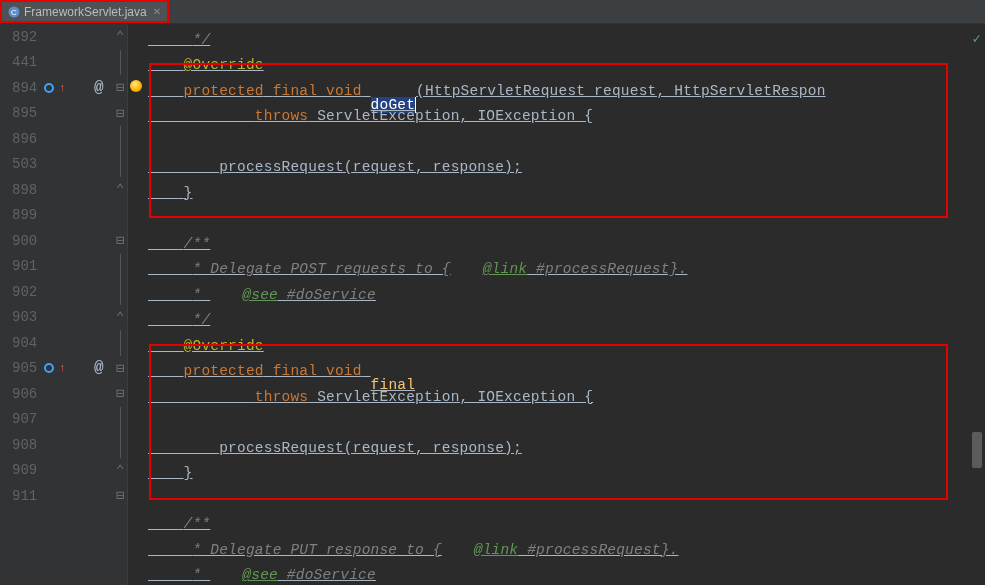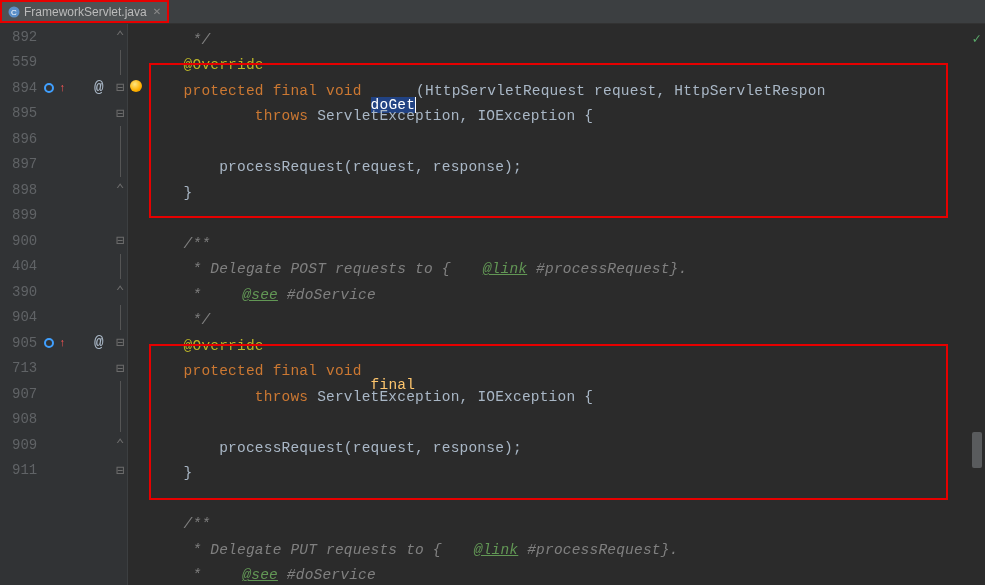--- a/index.html
+++ b/index.html
@@ -30,20 +30,21 @@
     font-size: 12px;
     color: #bbbbbb;
   }
   .tab .file-icon { width: 12px; height: 12px; display:inline-flex; align-items:center; justify-content:center;}
   .tab .close { color: #8a8a8a; font-size: 10px; margin-left: 2px;}
   .editor {
     position: relative;
     display: flex;
     height: calc(100% - 24px);
     background: #2b2b2b;
+    text-decoration: underline;
   }
   .gutter {
     width: 128px;
     background: #313335;
     border-right: 1px solid #3c3f41;
     flex-shrink: 0;
   }
   .code-area {
     flex: 1;
     position: relative;
@@ -148,21 +149,21 @@
 
 <div class="editor">
   <div class="gutter">
     <div class="line">
         <span class="lineno">892</span>
         <span class="fold-slot">
           <span class="fold-icon">⌃</span>
         </span>
       </div>
     <div class="line">
-        <span class="lineno">559</span>
+        <span class="lineno">441</span>
         <span class="fold-line"></span>
       </div>
     <div class="line">
         <span class="lineno">894</span>
       <span class="icon-slot1">
           <span class="override-ring"></span>
         </span>
       <span class="icon-slot2">
           <span class="up-arrow">↑</span>
         </span>
@@ -175,44 +176,48 @@
         <span class="lineno">895</span>
         <span class="fold-slot">
           <span class="fold-icon">⊟</span>
         </span>
       </div>
     <div class="line">
         <span class="lineno">896</span>
         <span class="fold-line"></span>
       </div>
     <div class="line">
-        <span class="lineno">897</span>
+        <span class="lineno">503</span>
         <span class="fold-line"></span>
       </div>
     <div class="line">
         <span class="lineno">898</span>
         <span class="fold-slot">
           <span class="fold-icon">⌃</span>
         </span>
       </div>
     <div class="line">
         <span class="lineno">899</span>
       </div>
     <div class="line">
         <span class="lineno">900</span>
         <span class="fold-slot">
           <span class="fold-icon">⊟</span>
         </span>
       </div>
     <div class="line">
-        <span class="lineno">404</span>
-        <span class="fold-line"></span>
-      </div>
-    <div class="line">
-        <span class="lineno">390</span>
+        <span class="lineno">901</span>
+        <span class="fold-line"></span>
+      </div>
+    <div class="line">
+        <span class="lineno">902</span>
+        <span class="fold-line"></span>
+      </div>
+    <div class="line">
+        <span class="lineno">903</span>
         <span class="fold-slot">
           <span class="fold-icon">⌃</span>
         </span>
       </div>
     <div class="line">
         <span class="lineno">904</span>
         <span class="fold-line"></span>
       </div>
     <div class="line">
         <span class="lineno">905</span>
@@ -221,21 +226,21 @@
         </span>
       <span class="icon-slot2">
           <span class="up-arrow">↑</span>
         </span>
       <span class="icon-slot3">@</span>
       <span class="fold-slot">
           <span class="fold-icon">⊟</span>
         </span>
     </div>
     <div class="line">
-        <span class="lineno">713</span>
+        <span class="lineno">906</span>
         <span class="fold-slot">
           <span class="fold-icon">⊟</span>
         </span>
       </div>
     <div class="line">
         <span class="lineno">907</span>
         <span class="fold-line"></span>
       </div>
     <div class="line">
         <span class="lineno">908</span>
@@ -271,21 +276,21 @@
     <div class="line"><span class="cm">     </span><span class="cm">* </span><span class="doc-tag">@see</span><span class="cm"> #doService</span></div>
     <div class="line"><span class="cm">     </span><span class="cm">*/</span></div>
     <div class="line"><span>    </span><span class="an">@Override</span></div>
     <div class="line"><span>    </span><span class="k">protected</span><span> </span><span class="k">final</span><span> </span><span class="k">void</span><span> </span><span class="mth">final</span></div>
     <div class="line"><span>            </span><span class="k">throws</span><span class="txt"> ServletException, IOException {</span></div>
     <div class="line"></div>
     <div class="line"><span>        </span><span class="txt">processRequest(request, response);</span></div>
     <div class="line"><span>    </span><span class="txt">}</span></div>
     <div class="line"></div>
     <div class="line"><span class="cm">    </span><span class="cm">/**</span></div>
-    <div class="line"><span class="cm">     </span><span class="cm">* Delegate PUT requests to {</span><span class="doc-tag">@link</span><span class="cm"> #processRequest}.</span></div>
+    <div class="line"><span class="cm">     </span><span class="cm">* Delegate PUT response to {</span><span class="doc-tag">@link</span><span class="cm"> #processRequest}.</span></div>
     <div class="line"><span class="cm">     </span><span class="cm">* </span><span class="doc-tag">@see</span><span class="cm"> #doService</span></div>
 
     <div class="hl-box1"></div>
     <div class="hl-box2"></div>
 
     <div class="scrollbar">
       <span class="green-tick">✓</span>
       <div class="sb-thumb" style="top:408px; height:36px;"></div>
     </div>
   </div>

